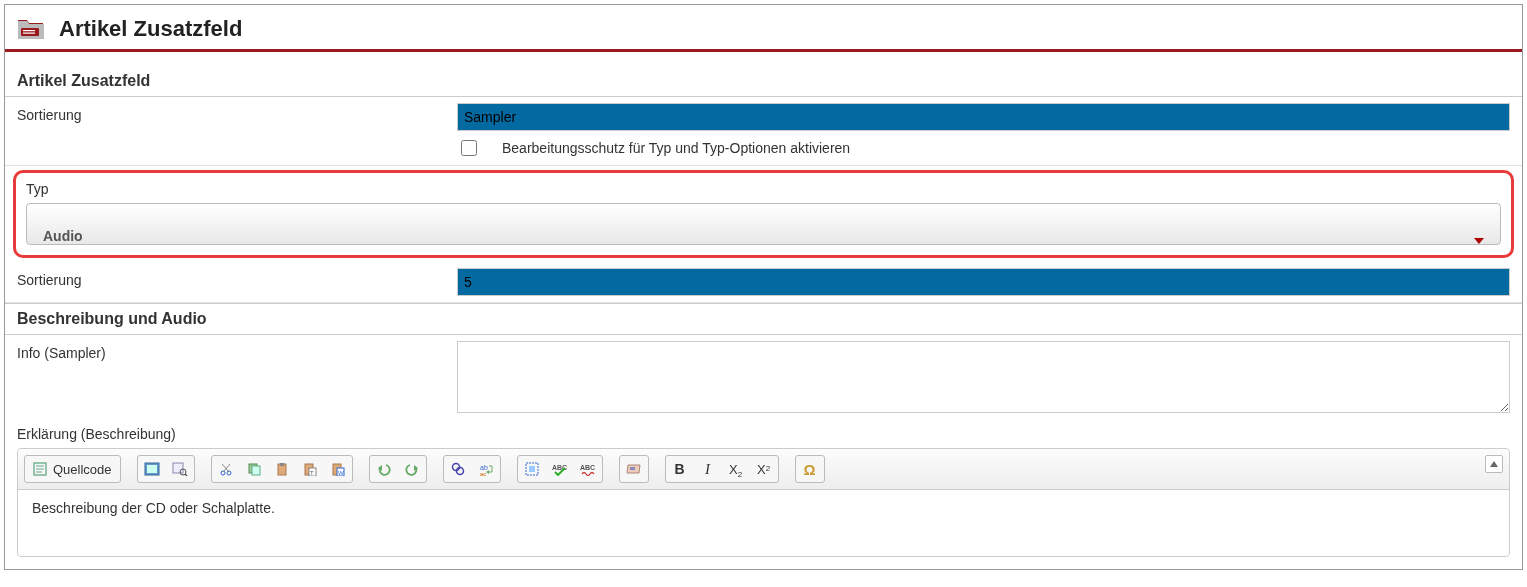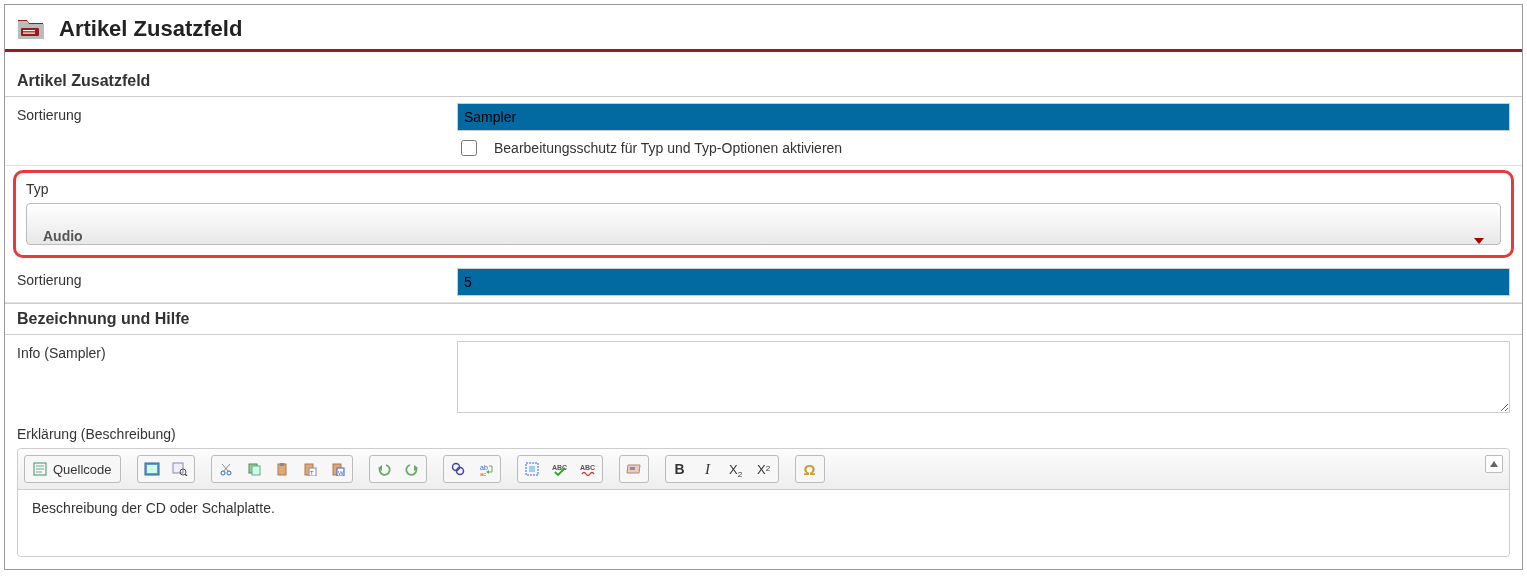--- a/index.html
+++ b/index.html
@@ -9,21 +9,21 @@
   .header-icon { width: 28px; height: 28px; margin-right: 14px; display:flex; align-items:center; justify-content:center;}
   .header-title { font-size: 22px; font-weight: bold; color: #222; }
   .red-rule { height: 3px; background: #9a1b1e; margin: 0 0 14px 0; }
   .section-h { font-size: 16px; font-weight: bold; padding: 6px 12px 6px 12px; border-bottom: 1px solid #ccc; }
   .row { display: flex; align-items: flex-start; padding: 6px 12px; border-bottom: 1px solid #e0e0e0; }
   .row.noborder { border-bottom: none; }
   .label { width: 440px; flex: 0 0 440px; padding-top: 4px; color: #333; }
   .field { flex: 1; }
   input[type="text"].form-input { width: 100%; height: 28px; border: 1px solid #ccc; padding: 2px 6px; font-size: 14px; background:#0369a1; }
   textarea.form-input { width: 100%; height: 72px; border: 1px solid #ccc; padding: 4px 6px; font-size: 14px; background:#fff; resize: both; }
-  .checkbox-row { display: flex; align-items: center; gap: 14px; margin-top: 6px; }
+  .checkbox-row { display: flex; align-items: center; gap: 22px; margin-top: 6px; }
   .checkbox-row input { width: 16px; height: 16px; }
   .highlight-box { border: 3px solid #e83a3a; border-radius: 10px; padding: 8px 10px 10px 10px; margin: 4px 8px 4px 8px; }
   .type-label { font-size: 14px; color: #333; margin-bottom: 6px; }
   .dropdown { display:flex; align-items:flex-end; justify-content:space-between; width:100%; height:42px; border:1px solid #bbb; border-radius:4px; background: linear-gradient(#ffffff,#e8e8e8); padding: 0 16px; font-weight:bold; color:#555; cursor:pointer;}
   .caret-down { width:0; height:0; border-left:5px solid transparent; border-right:5px solid transparent; border-top:6px solid #a00; }
   .editor-wrap { border: 1px solid #ccc; border-radius: 4px; margin: 4px 12px 12px 12px; }
   .toolbar { display:flex; flex-wrap:wrap; align-items:center; padding: 6px 6px; background: linear-gradient(#fcfcfc,#eeeeee); border-bottom:1px solid #ccc; border-radius:4px 4px 0 0; gap:8px; position:relative;}
   .tgroup { display:flex; align-items:center; border:1px solid #bbb; border-radius:3px; background:#f7f7f7; margin-right:8px; }
   .tbtn { width:28px; height:26px; display:flex; align-items:center; justify-content:center; border:none; background:transparent; cursor:pointer; padding:0; }
   .tbtn-label { padding: 0 8px; font-size:13px; color:#333; display:flex; align-items:center; gap:6px;}
@@ -73,21 +73,21 @@
     </div>
   </div>
 
   <div class="row">
     <div class="label">Sortierung</div>
     <div class="field">
       <input type="text" class="form-input" value="5" style="">
     </div>
   </div>
 
-  <div class="section-h" style="border-top:1px solid #ccc;">Bezeichnung und Hilfe</div>
+  <div class="section-h" style="border-top:1px solid #ccc;">Beschreibung und Audio</div>
 
   <div class="row noborder">
     <div class="label">Info (Sampler)</div>
     <div class="field">
       <textarea class="form-input" style=""></textarea>
     </div>
   </div>
 
   <div style="padding: 4px 12px 2px 12px;">Erklärung (Beschreibung)</div>
 

